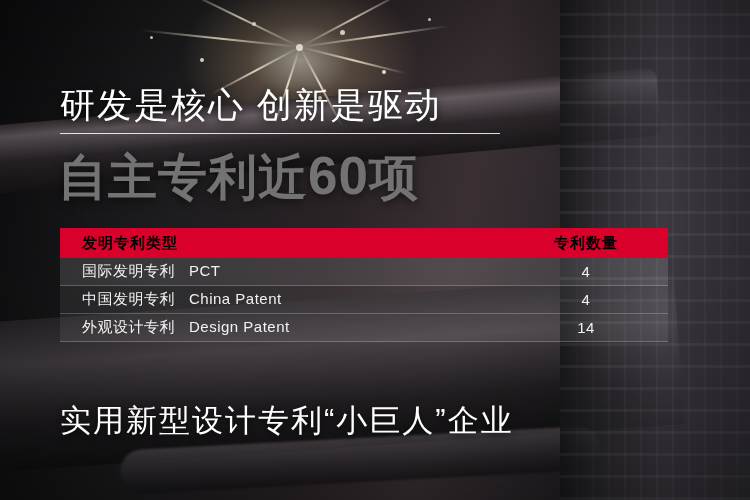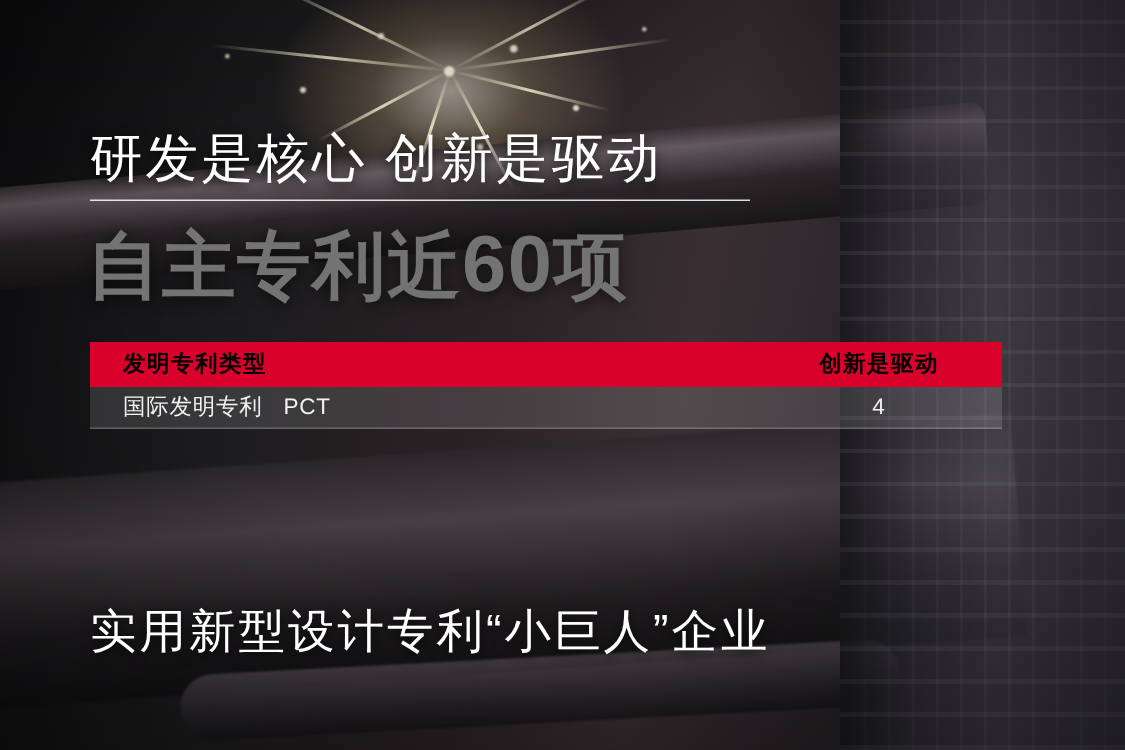--- a/index.html
+++ b/index.html
@@ -235,27 +235,35 @@
 
     <div class="headline">研发是核心 创新是驱动</div>
     <div class="rule"></div>
 
     <div class="subhead"><span>自主专利近</span><span class="num">60</span><span>项</span></div>
 
     <table class="table">
       <thead>
         <tr class="thead-row">
           <th class="col-type">发明专利类型</th>
-          <th class="col-count">创新是驱动</th>
+          <th class="col-count">专利数量</th>
         </tr>
       </thead>
       <tbody>
         <tr class="body-row">
           <td class="cell-type"><span class="cn">国际发明专利</span><span class="en">PCT</span></td>
           <td class="cell-count">4</td>
         </tr>
+        <tr class="body-row alt">
+          <td class="cell-type"><span class="cn">中国发明专利</span><span class="en">China Patent</span></td>
+          <td class="cell-count">4</td>
+        </tr>
+        <tr class="body-row alt">
+          <td class="cell-type"><span class="cn">外观设计专利</span><span class="en">Design Patent</span></td>
+          <td class="cell-count">14</td>
+        </tr>
       </tbody>
     </table>
 
     <div class="footline">实用新型设计专利“小巨人”企业</div>
 
   </div>
 </div>
 
 </body></html>

